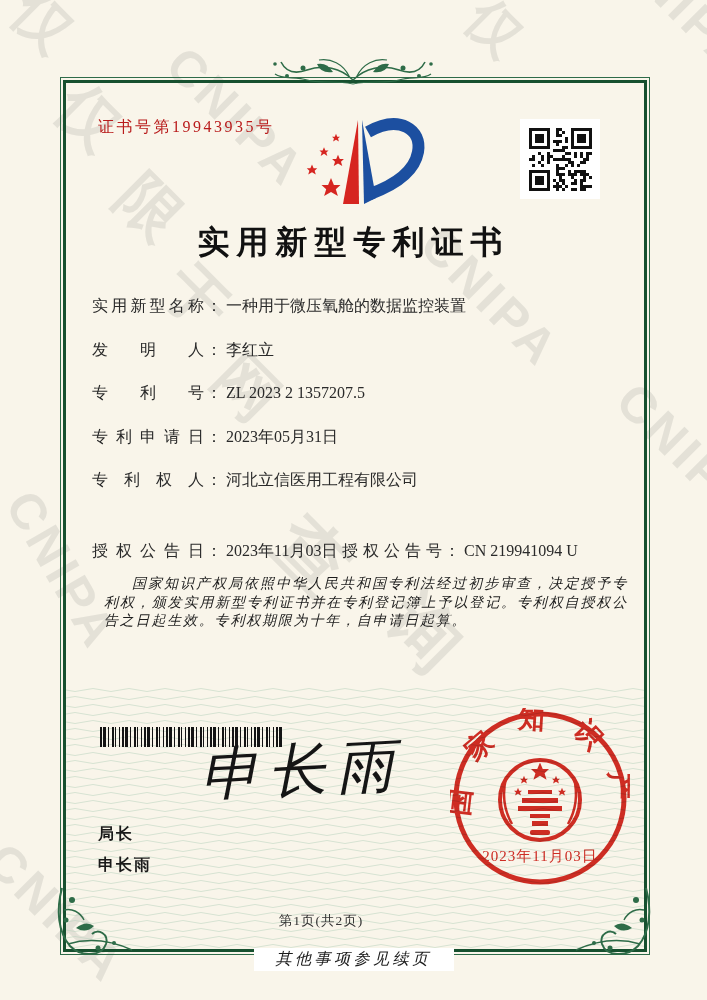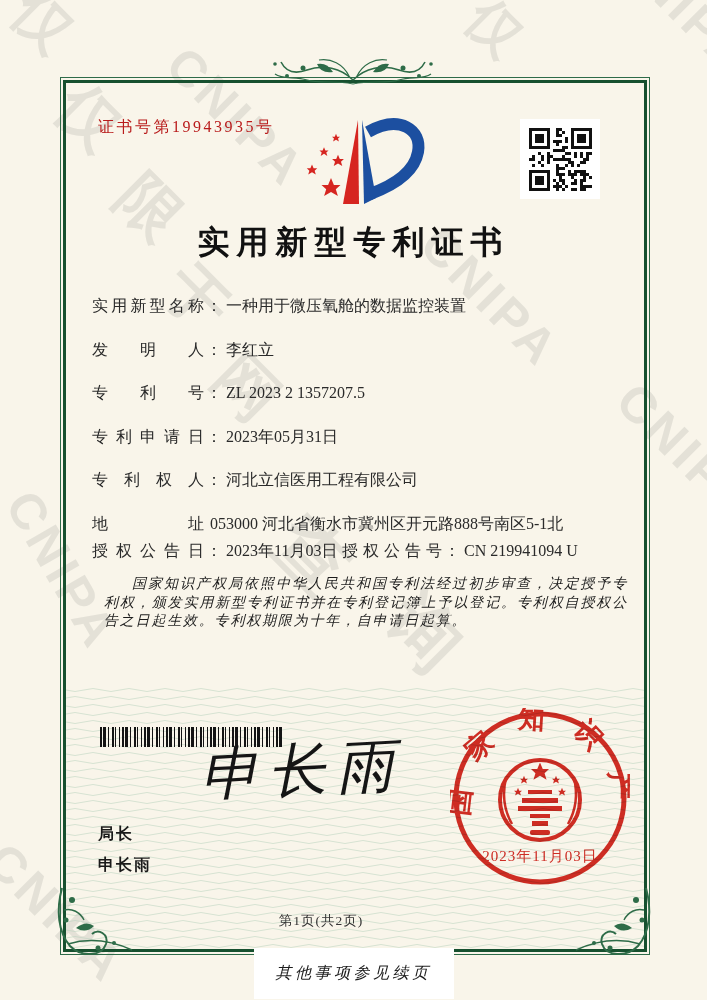--- a/index.html
+++ b/index.html
@@ -39,21 +39,21 @@
   .director{position:absolute;left:98px;top:824px;z-index:3;
             font-family:"Liberation Sans","DejaVu Sans",sans-serif;font-size:16px;font-weight:bold;
             letter-spacing:2px;color:#1a1a1a;}
   .director div{margin-bottom:10px;}
   .signature{position:absolute;left:200px;top:742px;z-index:3;font-size:58px;font-style:italic;
              letter-spacing:10px;color:#151515;transform:rotate(-3deg);line-height:1;}
   .seal{position:absolute;left:450px;top:708px;z-index:3;mix-blend-mode:multiply;opacity:.95;}
   .page-num{position:absolute;left:0;top:912px;width:642px;text-align:center;z-index:3;
             font-size:13.5px;letter-spacing:1px;color:#333;}
   .note-box{position:absolute;left:50%;transform:translateX(-50%);top:948px;z-index:4;background:#fff;
-            padding:15px 22px;font-size:16px;font-style:italic;letter-spacing:3.5px;color:#1c1c1c;white-space:nowrap;}
+            padding:1px 22px;font-size:16px;font-style:italic;letter-spacing:3.5px;color:#1c1c1c;white-space:nowrap;}
 </style>
 </head>
 <body>
 
 <div class="page">
 
   <svg width="0" height="0" style="position:absolute">
     <defs>
       <g id="starg">
           <polygon points="0,-10 2.9,-3.1 9.5,-3.1 4.8,1.2 6.9,8.1 0,3.9 -6.9,8.1 -4.8,1.2 -9.5,-3.1 -2.9,-3.1"></polygon>
@@ -303,25 +303,20 @@
     <div class="frow">
       <span class="flabel">专利申请日</span>
         <span class="colon">：</span>
         <span class="fvalue">2023年05月31日</span>
     </div>
     <div class="frow">
       <span class="flabel">专利权人</span>
         <span class="colon">：</span>
         <span class="fvalue">河北立信医用工程有限公司</span>
     </div>
-    <div class="frow">
-      <span class="flabel">地址</span>
-        <span class="colon"></span>
-        <span class="fvalue">053000 河北省衡水市冀州区开元路888号南区5-1北</span>
-    </div>
   </div>
 
   <div class="grant">
     <span style="display:flex">
       <span class="flabel">授权公告日</span>
         <span class="colon">：</span>
         <span>2023年11月03日</span>
     </span>
     <span class="pair2">
       <span class="flabel">授权公告号</span>

